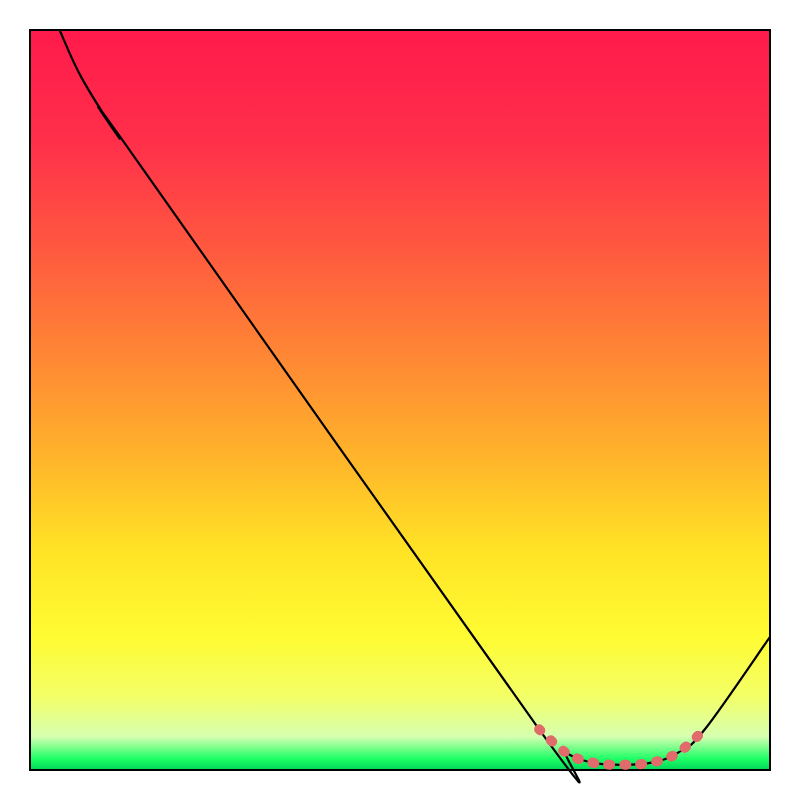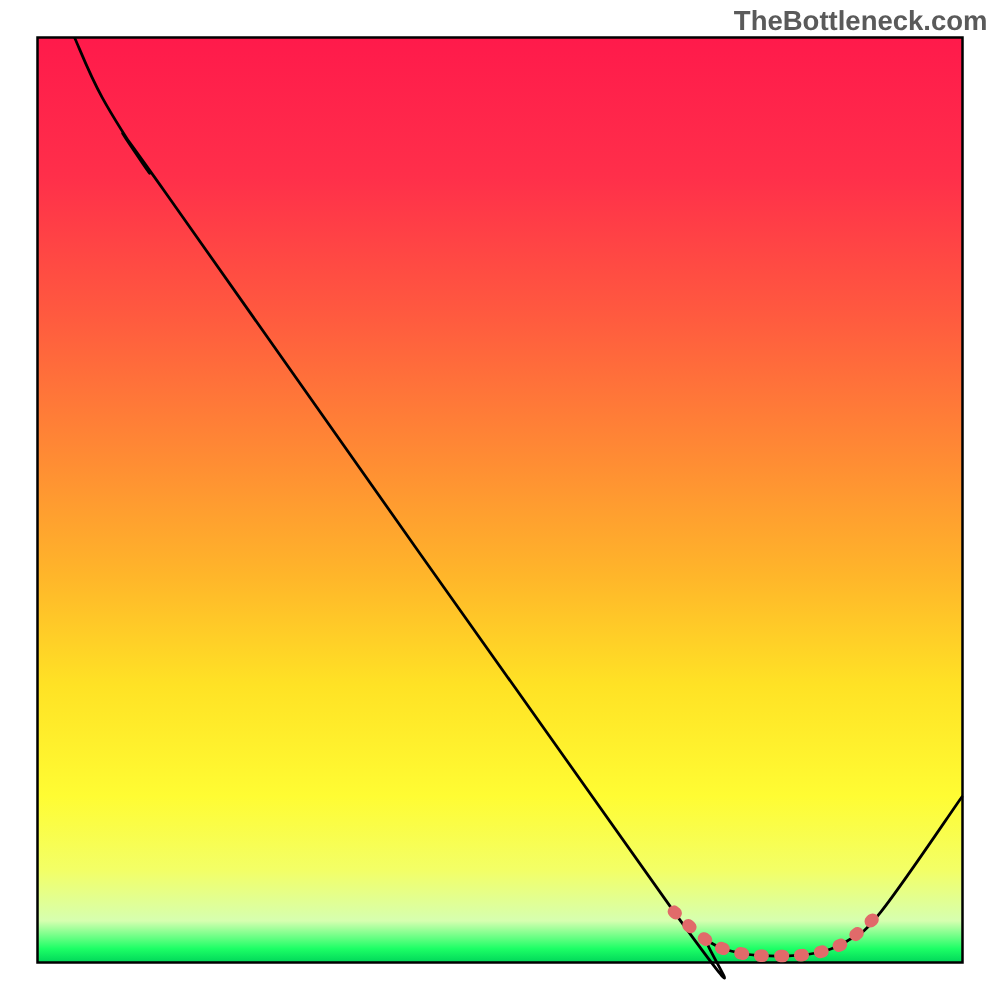--- a/index.html
+++ b/index.html
@@ -28,21 +28,20 @@
   svg {
     position: absolute;
     top: 0;
     left: 0;
   }
 </style>
 </head>
 <body>
 
 <div class="container">
-  <div class="watermark">TheBottleneck.com</div>
   <svg id="chart-svg" width="800" height="800" viewBox="0 0 800 800">
     <defs>
       <linearGradient id="bg-grad" x1="0" y1="0" x2="0" y2="1">
           <stop offset="0" stop-color="#ff1a4b"></stop>
           <stop offset="0.15" stop-color="#ff2f4a"></stop>
           <stop offset="0.3" stop-color="#ff5a3f"></stop>
           <stop offset="0.45" stop-color="#ff8a34"></stop>
           <stop offset="0.58" stop-color="#ffb52a"></stop>
           <stop offset="0.7" stop-color="#ffe225"></stop>
           <stop offset="0.82" stop-color="#fffc33"></stop>

